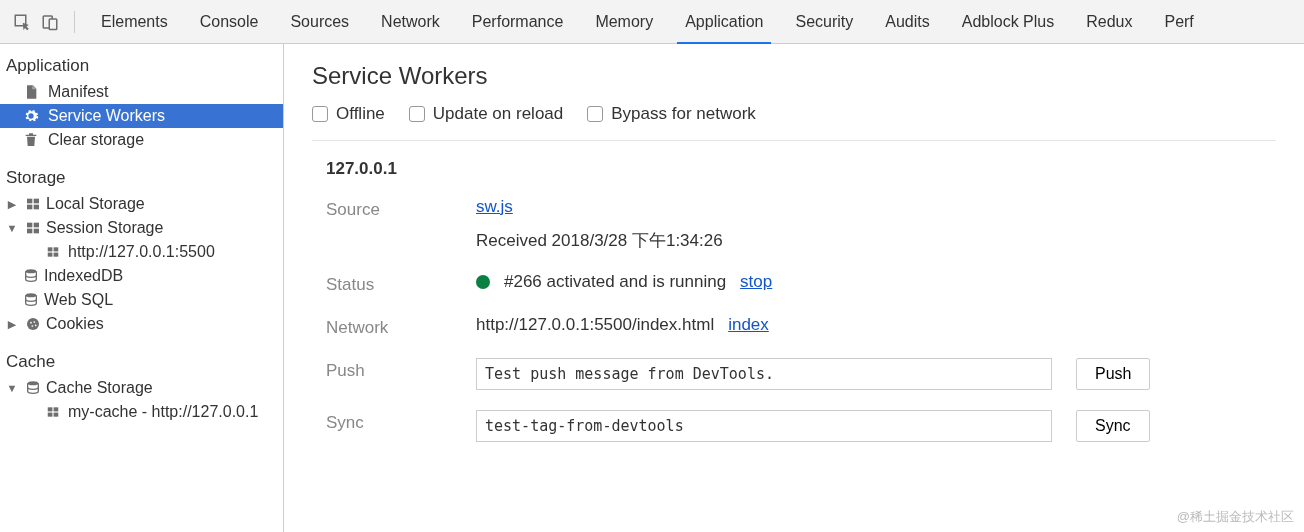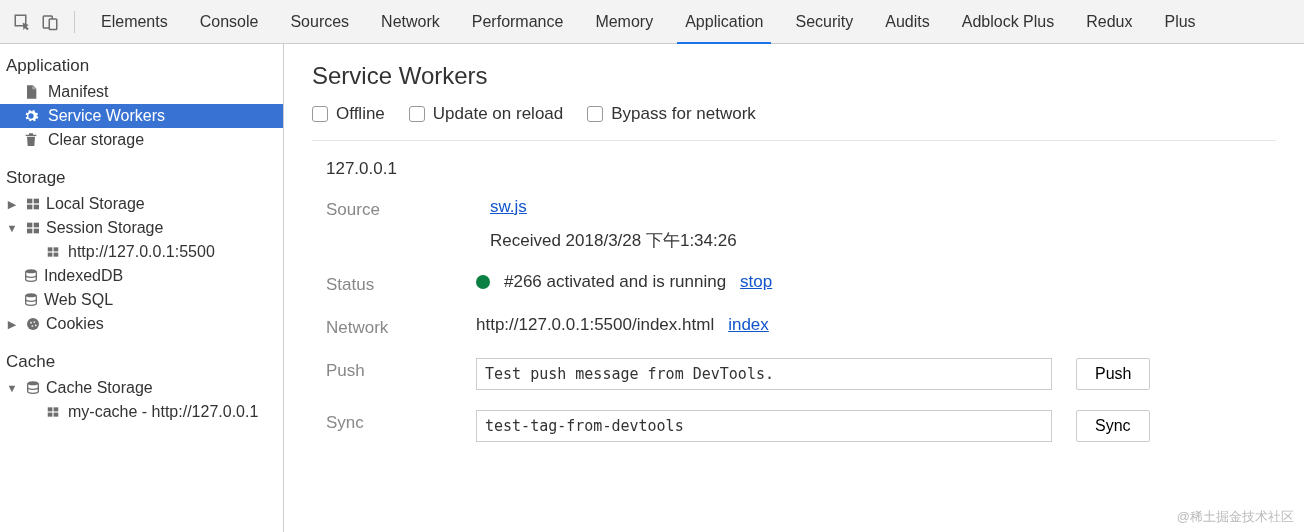--- a/index.html
+++ b/index.html
@@ -155,21 +155,21 @@
     color: #333;
     cursor: pointer;
   }
   .check .box {
     width: 16px; height: 16px;
     border: 1px solid #999;
     border-radius: 3px;
     background: #fff;
   }
   .origin {
-    font-weight: 400;
+    font-weight: 700;
     font-size: 17px;
     margin-bottom: 18px;
     padding-left: 14px;
   }
   .rows { padding-left: 14px; }
   .row {
     display: flex;
     align-items: flex-start;
     margin-bottom: 20px;
   }
@@ -183,21 +183,21 @@
   }
   .row .value {
     flex: 1;
     font-size: 17px;
     color: #333;
     display: flex;
     align-items: center;
     gap: 14px;
     flex-wrap: wrap;
   }
-  .row .value.col { flex-direction: column; align-items: flex-start; gap: 12px; margin-left: 14px; }
+  .row .value.col { flex-direction: column; align-items: flex-start; gap: 12px; }
   .link { color: #1155cc; text-decoration: underline; cursor: pointer; }
   .status-dot {
     width: 14px; height: 14px; border-radius: 50%;
     background: #0b8043; display: inline-block;
   }
   .text-input {
     width: 576px;
     height: 32px;
     border: 1px solid #ccc;
     border-radius: 0;
@@ -246,21 +246,21 @@
     <div class="tab">Console</div>
     <div class="tab">Sources</div>
     <div class="tab">Network</div>
     <div class="tab">Performance</div>
     <div class="tab">Memory</div>
     <div class="tab active">Application</div>
     <div class="tab">Security</div>
     <div class="tab">Audits</div>
     <div class="tab">Adblock Plus</div>
     <div class="tab">Redux</div>
-    <div class="tab">Plus</div>
+    <div class="tab">Perf</div>
   </div>
 </div>
 
 <div class="main">
 
   <div class="sidebar">
 
     <div class="side-group-title">Application</div>
     <div class="side-item">
       <span class="icon">

